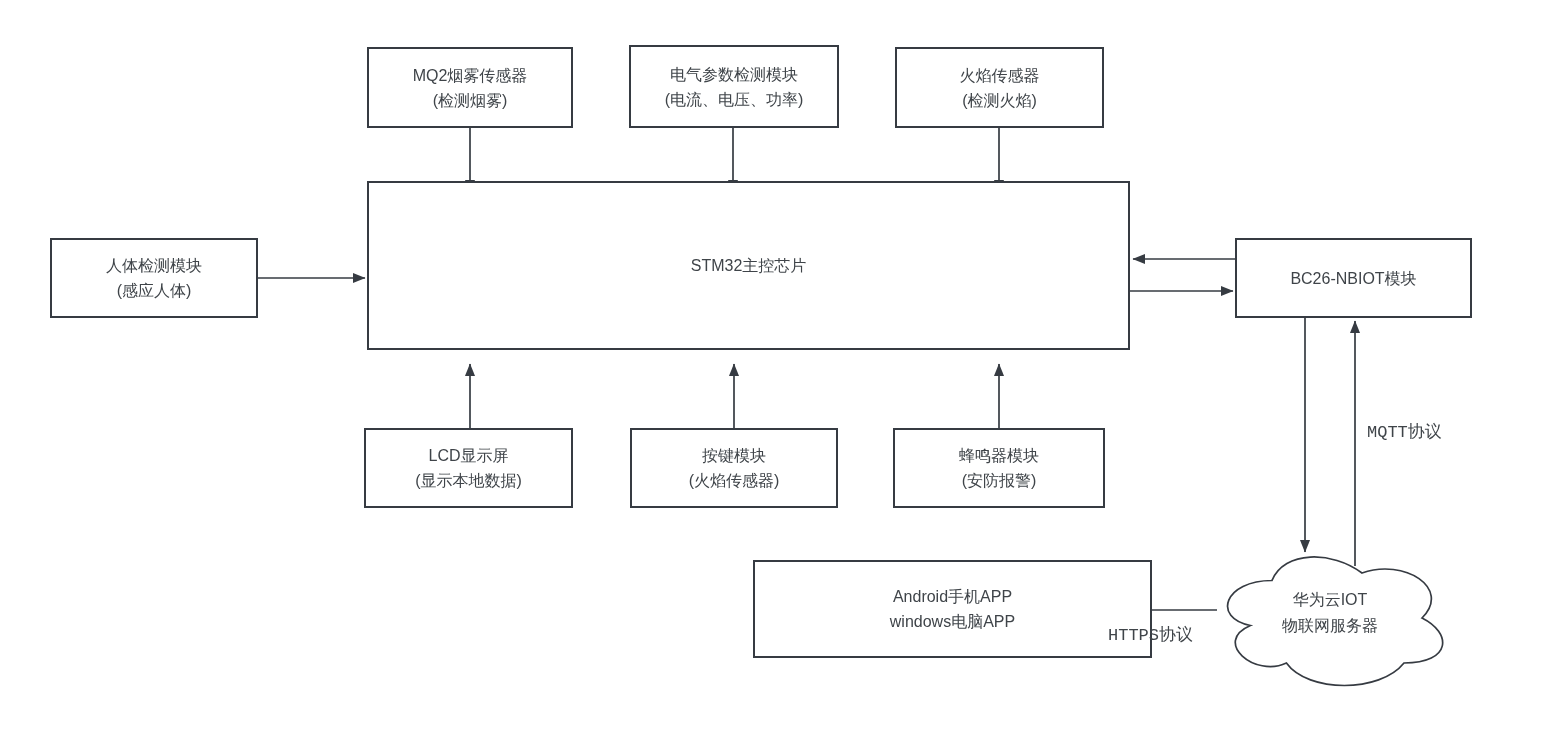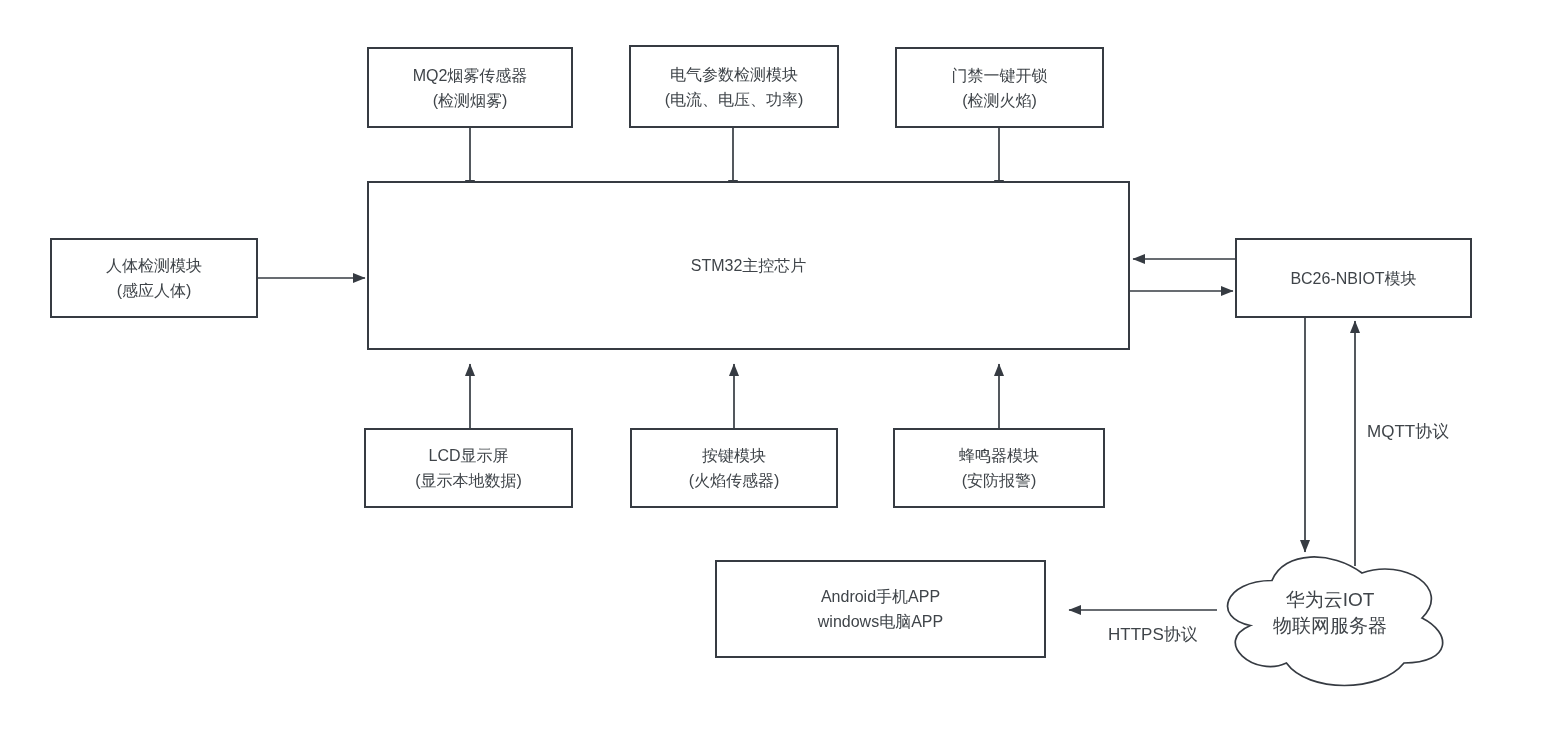--- a/index.html
+++ b/index.html
@@ -48,28 +48,29 @@
     line-height:25px;
   }
   .cloud-label{
     position:absolute;
     display:flex;
     flex-direction:column;
     align-items:center;
     justify-content:center;
     text-align:center;
     color:var(--text);
-    font-size:19px;
+    font-size:16px;
     line-height:26px;
   }
   .edge-label{
     position:absolute;
     color:var(--text);
     font-size:17px;
     white-space:nowrap;
+    font-family:Liberation Mono, monospace;
   }
 </style>
 </head>
 <body>
 
 <div class="canvas">
 
   <svg class="edges" viewBox="0 0 1557 740" xmlns="http://www.w3.org/2000/svg">
     <defs>
       <marker id="arrow" viewBox="0 0 12 12" refX="11.5" refY="6" markerWidth="13" markerHeight="13" orient="auto" markerUnits="userSpaceOnUse">
@@ -106,21 +107,21 @@
 
   <div class="node" style="left:367px;top:47px;width:206px;height:81px">
     <span>MQ2烟雾传感器</span>
     <span>(检测烟雾)</span>
   </div>
   <div class="node" style="left:629px;top:45px;width:210px;height:83px">
     <span>电气参数检测模块</span>
     <span>(电流、电压、功率)</span>
   </div>
   <div class="node" style="left:895px;top:47px;width:209px;height:81px">
-    <span>门禁一键开锁</span>
+    <span>火焰传感器</span>
     <span>(检测火焰)</span>
   </div>
 
   <div class="node" style="left:50px;top:238px;width:208px;height:80px">
     <span>人体检测模块</span>
     <span>(感应人体)</span>
   </div>
   <div class="node" style="left:367px;top:181px;width:763px;height:169px">
     <span>STM32主控芯片</span>
   </div>
@@ -134,21 +135,21 @@
   </div>
   <div class="node" style="left:630px;top:428px;width:208px;height:80px">
     <span>按键模块</span>
     <span>(火焰传感器)</span>
   </div>
   <div class="node" style="left:893px;top:428px;width:212px;height:80px">
     <span>蜂鸣器模块</span>
     <span>(安防报警)</span>
   </div>
 
-  <div class="node" style="left:715px;top:560px;width:331px;height:98px">
+  <div class="node" style="left:753px;top:560px;width:399px;height:98px">
     <span>Android手机APP</span>
     <span>windows电脑APP</span>
   </div>
 
   <div class="cloud-label" style="left:1240px;top:582px;width:180px;height:62px">
     <span>华为云IOT</span>
     <span>物联网服务器</span>
   </div>
 
   <div class="edge-label" style="left:1367px;top:420px">MQTT协议</div>

